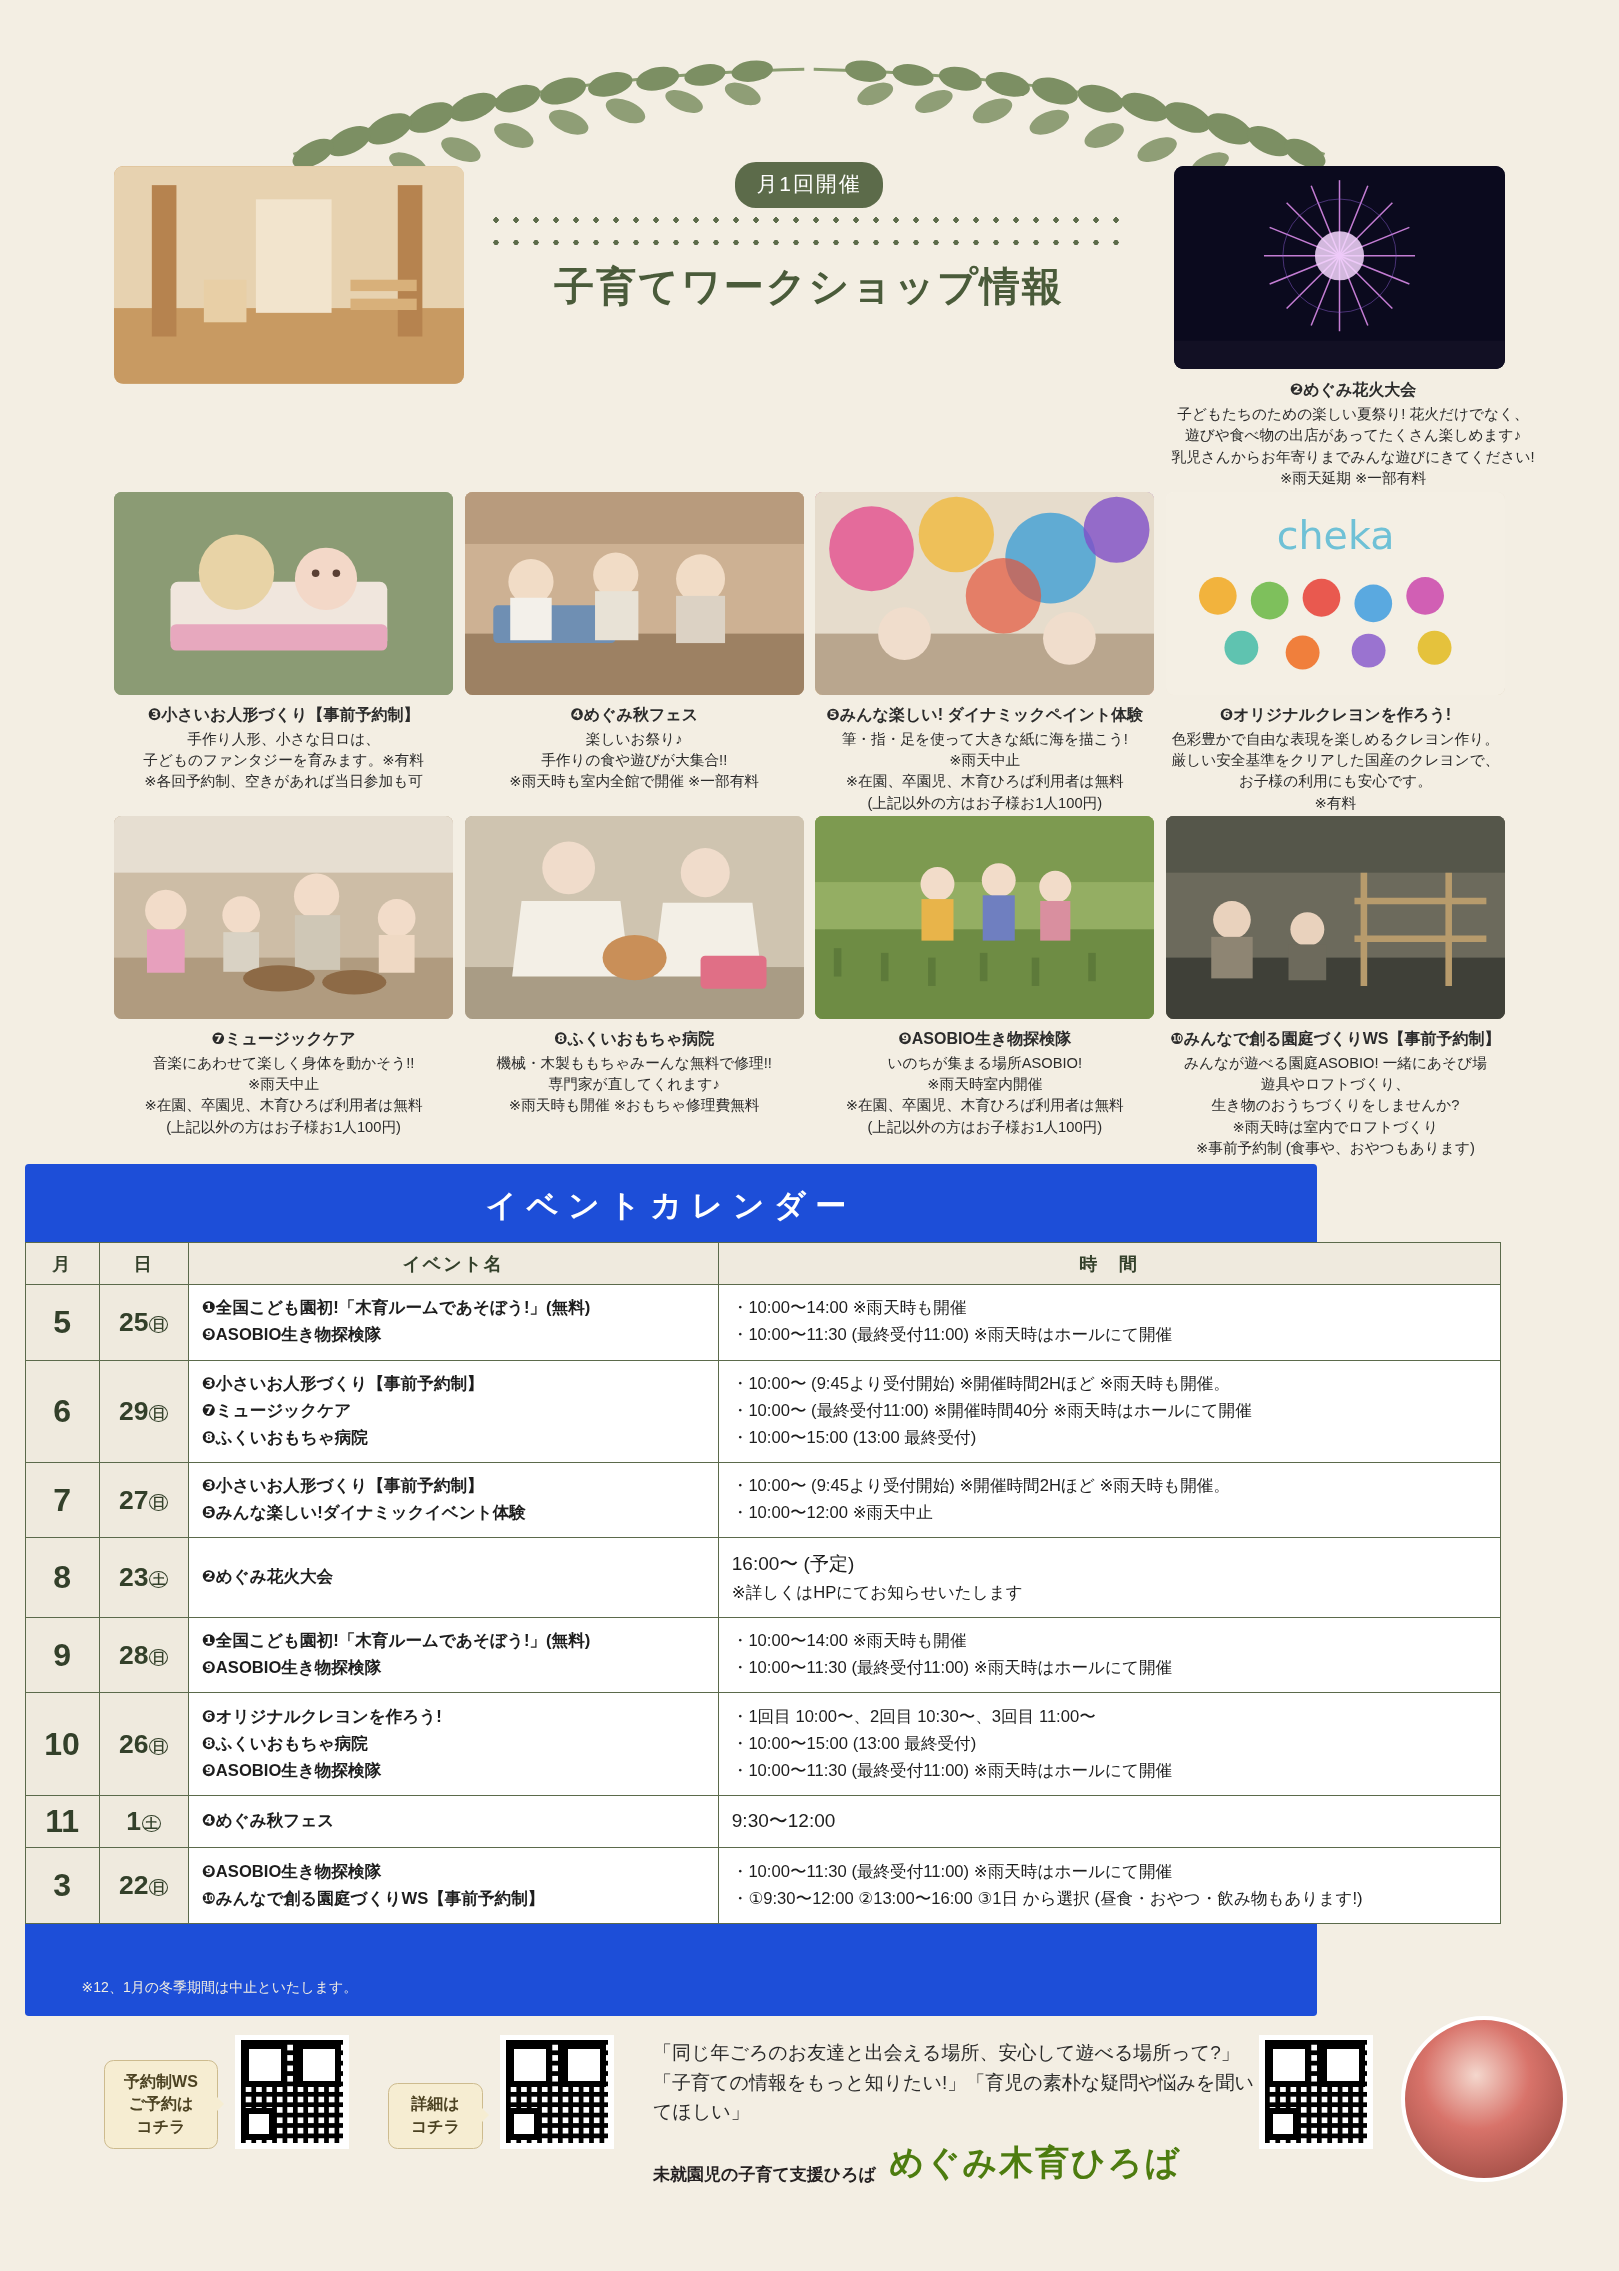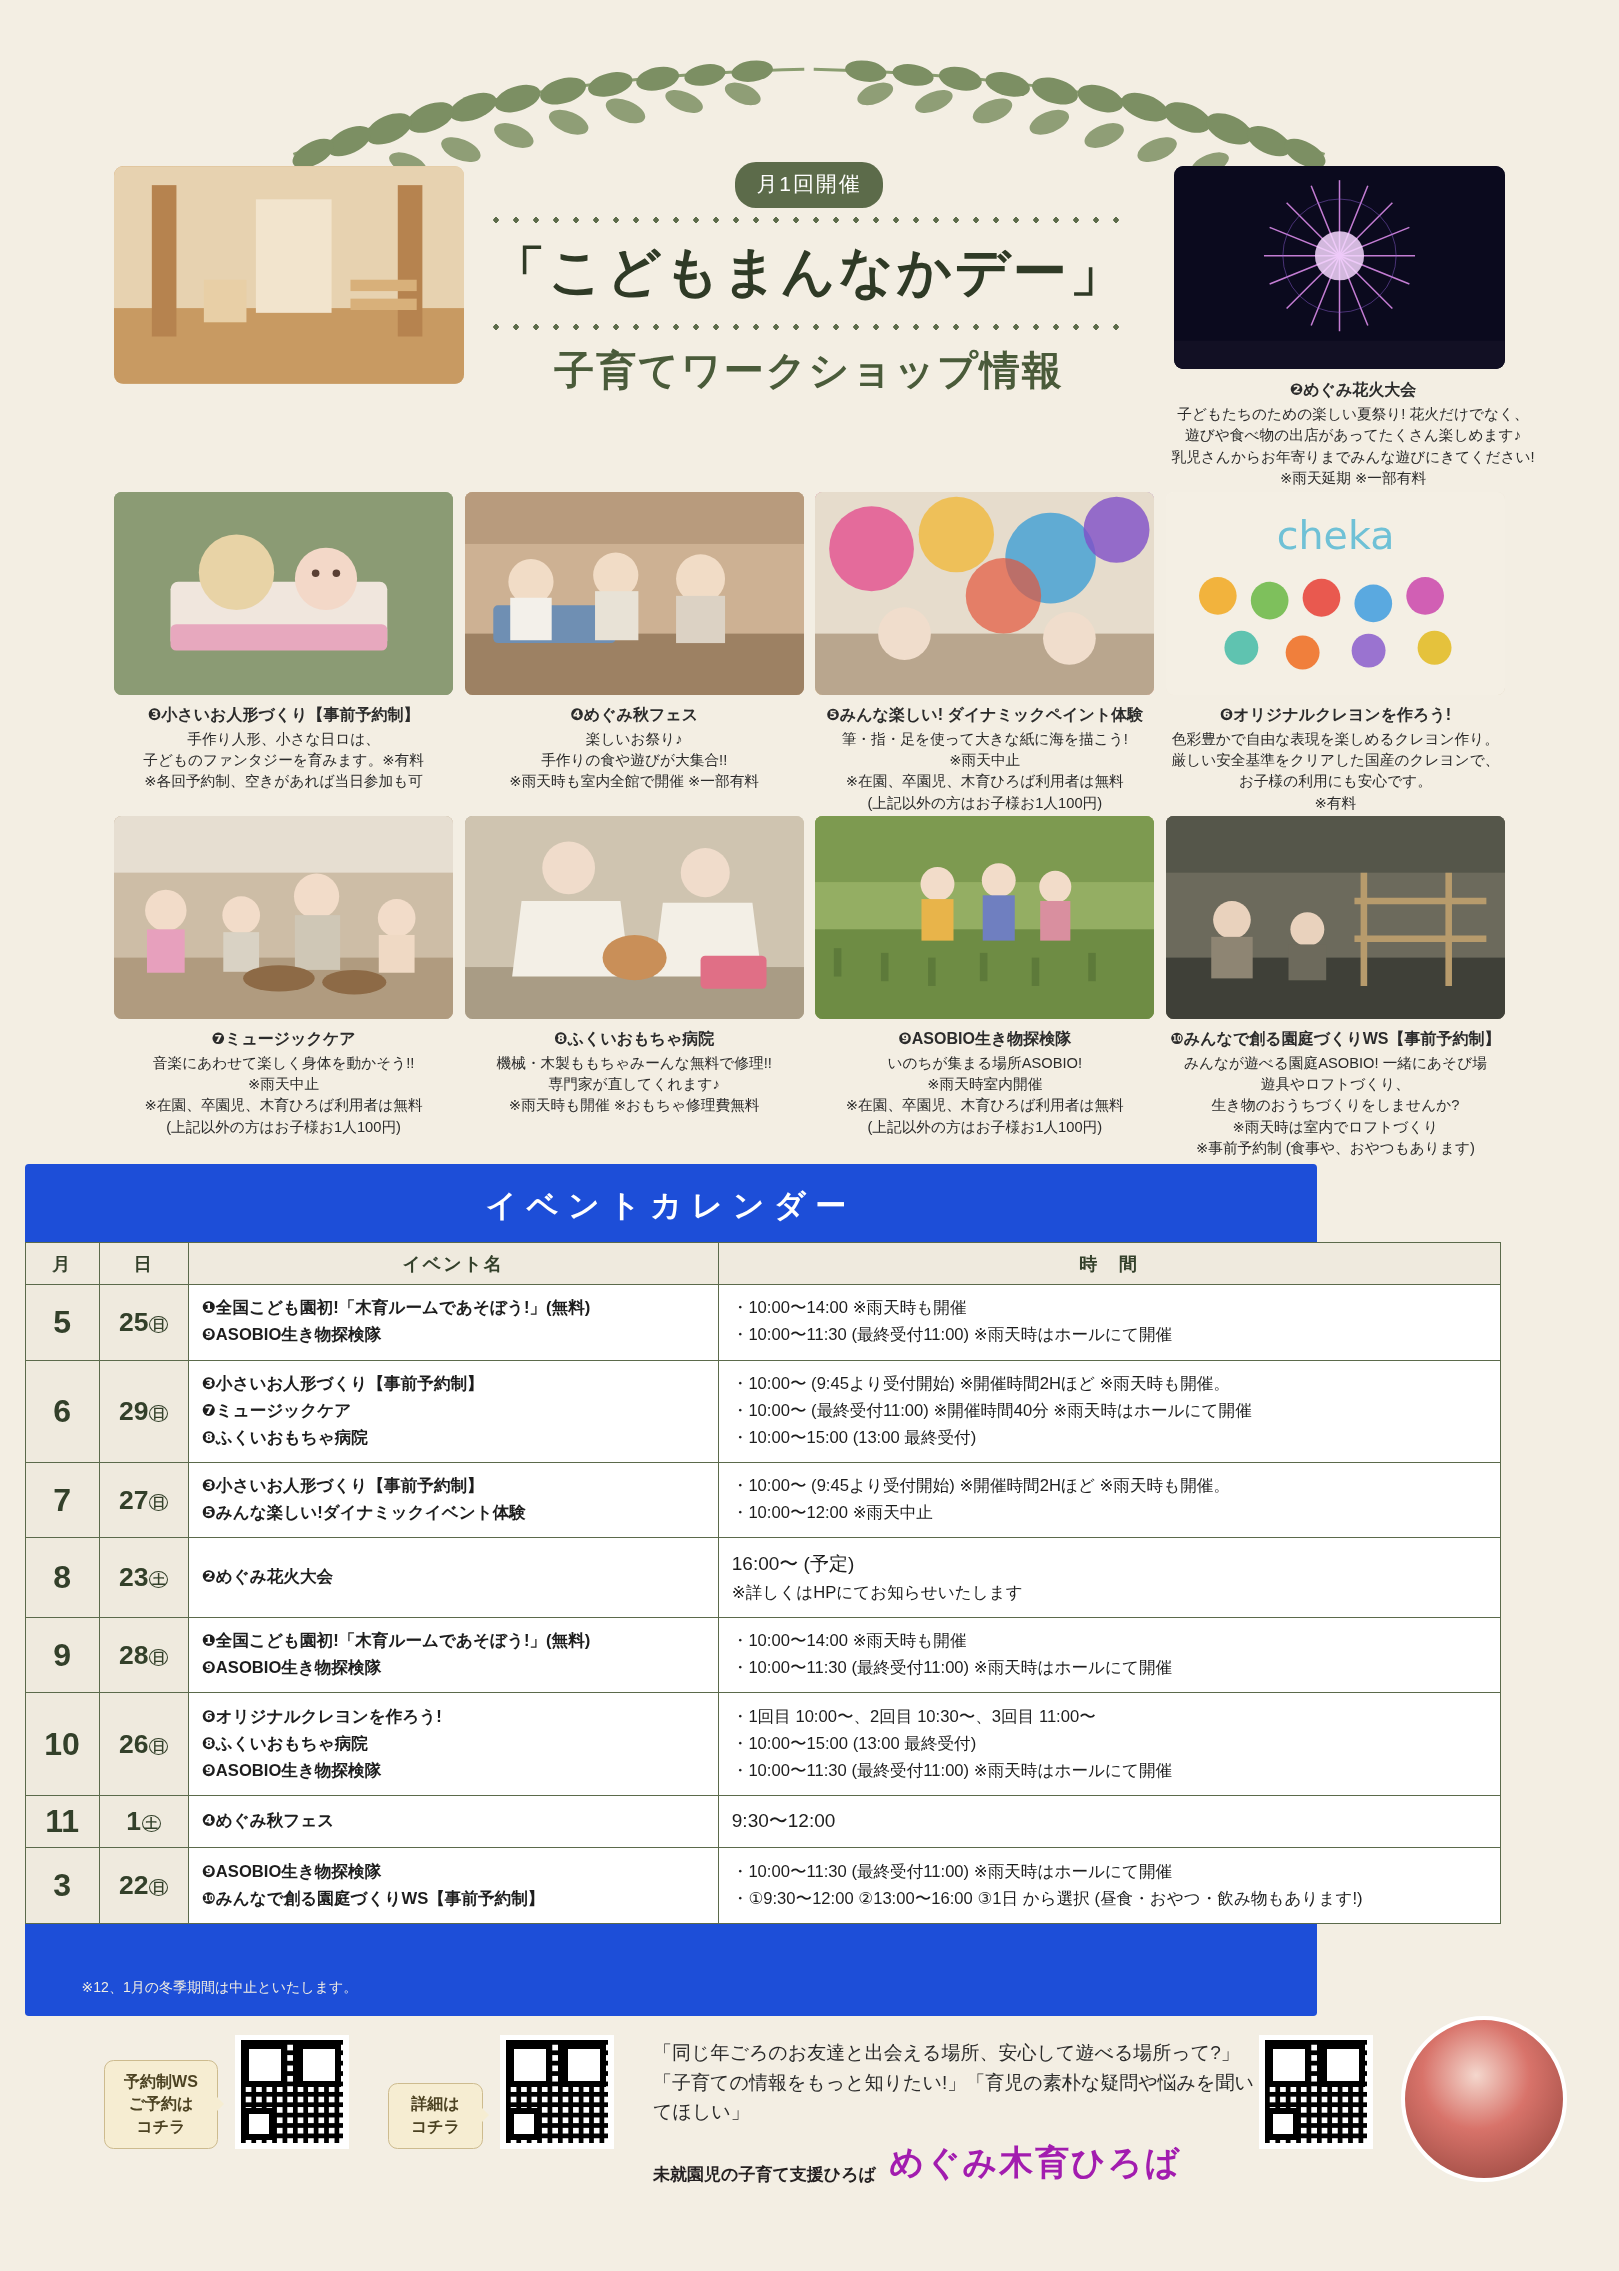--- a/index.html
+++ b/index.html
@@ -165,21 +165,21 @@
   .bubble {
     background: #f6edd2; border: 1.9px solid #cdbb8e; border-radius: 9.5px;
     padding: 9.5px 13.2px; font-size: 16px; font-weight: bold; color:#4c4222;
     text-align: center; line-height:1.4; position: relative;
   }
   .bubble:after {
     content:""; position:absolute; right:-15px; top: 50%; margin-top:-8.5px;
     border: 8.5px solid transparent; border-left-color: #f6edd2;
   }
   .brandline { font-size: 19px; line-height: 1.55; color:#2a2a2a; }
-  .brandname { font-size: 34px; font-weight: bold; letter-spacing: 1.9px; color:#a21caf; }
+  .brandname { font-size: 34px; font-weight: bold; letter-spacing: 1.9px; color:#4d7c0f; }
   .brandsmall { font-size: 17px; font-weight:bold; }
   .kidphoto {
     width: 166px; height: 166px; border-radius: 50%;
     background: radial-gradient(circle at 45% 35%, #f4d7cd 0%, #d8736a 40%, #8d4038 100%);
     border: 4.7px solid #fff;
   }
 </style>
 </head>
 <body>
 
@@ -246,21 +246,20 @@
         <rect x="150" y="35" width="80" height="120" fill="#f2e4cd"></rect>
         <rect x="250" y="120" width="70" height="12" fill="#d8b07a"></rect>
         <rect x="250" y="140" width="70" height="12" fill="#d8b07a"></rect>
         <rect x="95" y="120" width="45" height="45" fill="#e8cfa6"></rect>
       </svg>
     </div>
 
     <div class="hero-center">
       <div class="badge">月1回開催</div>
       <div class="dotline"></div>
-      <div class="hero-title">「こどもまんなかデー」</div>
       <div class="dotline"></div>
       <div class="hero-sub">子育てワークショップ情報</div>
     </div>
 
     <div class="hero-photo-right">
       <svg viewBox="0 0 350 215" width="331" height="203">
         <rect width="350" height="215" fill="#0b0a1e"></rect>
         <g stroke="#d98ae8" stroke-width="1.6" opacity=".9">
           <g transform="translate(175,95)">
             <line x1="0" y1="0" x2="0" y2="-80"></line>

